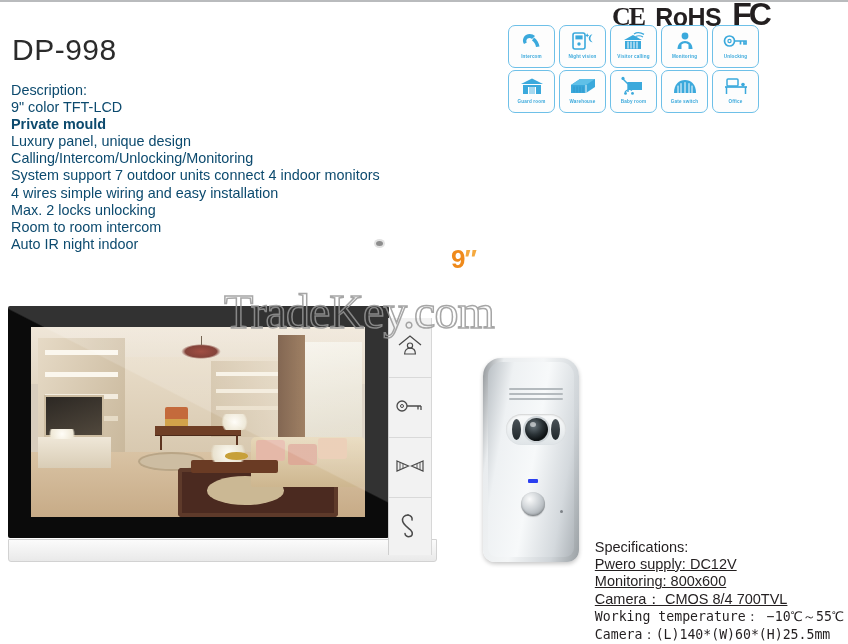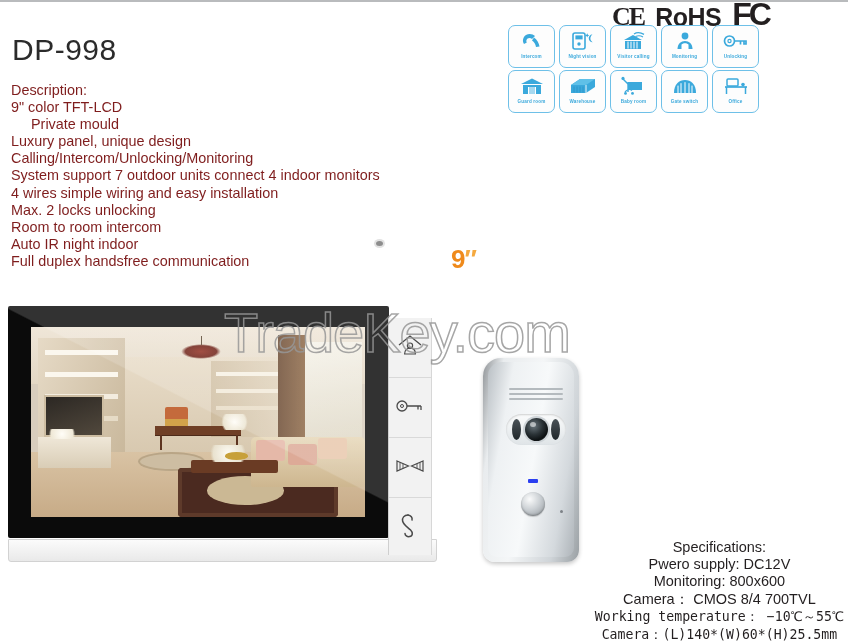--- a/index.html
+++ b/index.html
@@ -26,25 +26,25 @@
   .cert-rohs{font-size:25px;line-height:1;letter-spacing:-0.5px;}
   .cert-fc{font-size:32px;line-height:1;letter-spacing:-3px;text-align:center;}
 
   
   .title{
     position:absolute;left:12px;top:33px;
     font-size:30px;letter-spacing:0.5px;color:#2b2b2b;
   }
   .desc{
     position:absolute;left:11px;top:82px;
-    font-size:14.4px;line-height:17.1px;color:#7f1d1d;
+    font-size:14.4px;line-height:17.1px;color:#0c4a6e;
     white-space:nowrap;
   }
   .desc div{height:17.1px;}
-  .desc .bold{font-weight:normal;margin-left:20px;}
+  .desc .bold{font-weight:bold;}
 
   
   .features{
     position:absolute;left:508px;top:25px;
     display:grid;grid-template-columns:repeat(5,50px);
     grid-auto-rows:45px;gap:0 1px;
   }
   .feat{
     width:47px;height:43px;
     border:1.4px solid #6ec0e8;border-radius:7px;
@@ -197,38 +197,38 @@
   }
   .od-btn{
     position:absolute;left:33px;top:130px;width:24px;height:24px;border-radius:50%;
     background:radial-gradient(circle at 36% 30%,#fafbfb 0%,#c9ced2 48%,#8d9398 100%);
     box-shadow:inset 0 -1px 2px rgba(0,0,0,0.3),0 1px 1px rgba(0,0,0,0.18);
   }
   .od-mic{position:absolute;left:72px;top:148px;width:3px;height:3px;border-radius:50%;background:#7d8287;}
 
   
   .watermark{
-    position:absolute;left:224px;top:300px;
-    font-size:56px;letter-spacing:-1px;
+    position:absolute;left:224px;top:284px;
+    font-size:48px;letter-spacing:-1px;
     color:transparent;
     -webkit-text-stroke:1.5px rgba(150,150,150,0.85);
-    font-family:Liberation Sans, sans-serif;
+    font-family:Liberation Serif, serif;
     white-space:nowrap;pointer-events:none;
   }
 
   
   .specs{
     position:absolute;right:4px;bottom:1px;
-    text-align:center;
+    text-align:left;
     font-family:"DejaVu Sans Mono", monospace;
     font-size:13.2px;line-height:17.4px;color:#231f20;
     white-space:nowrap;
   }
   .specs .sp-head{font-family:"Liberation Sans", sans-serif;font-size:14.5px;}
-  .specs .sp-reg{font-family:"Liberation Sans", sans-serif;font-size:14.5px;}
+  .specs .sp-reg{font-family:"Liberation Sans", sans-serif;font-size:14.5px;text-decoration:underline;}
 </style>
 </head>
 <body>
 
 <div class="top-rule"></div>
 
 <div class="certs">
   <span class="cert-ce">CΕ</span>
   <span class="cert-rohs">RoHS</span>
   <span class="cert-fc">FC</span>
@@ -240,21 +240,20 @@
   <div>Description:</div>
   <div>9" color TFT-LCD</div>
   <div class="bold">Private mould</div>
   <div>Luxury panel, unique design</div>
   <div>Calling/Intercom/Unlocking/Monitoring</div>
   <div>System support 7 outdoor units connect 4 indoor monitors</div>
   <div>4 wires simple wiring and easy installation</div>
   <div>Max. 2 locks unlocking</div>
   <div>Room to room intercom</div>
   <div>Auto IR night indoor</div>
-  <div>Full duplex handsfree communication</div>
 </div>
 
 <div class="features">
 
   <div class="feat">
     <span class="glyph">
       <svg width="22" height="20" viewBox="0 0 22 20">
           <path d="M3 13 C1 10 2 6 5 4 C8 2 12 3 14 5 L11 8 C10 7 8 6.6 6.6 7.6 C5.2 8.6 5 10.4 5.8 11.6 Z M13 6.5 C16 8.5 18 12 18.5 15.5 L15 16 C14.6 13.4 13.2 11 11 9.5 Z" fill="#3ba9dc"></path>
         </svg>
     </span>

